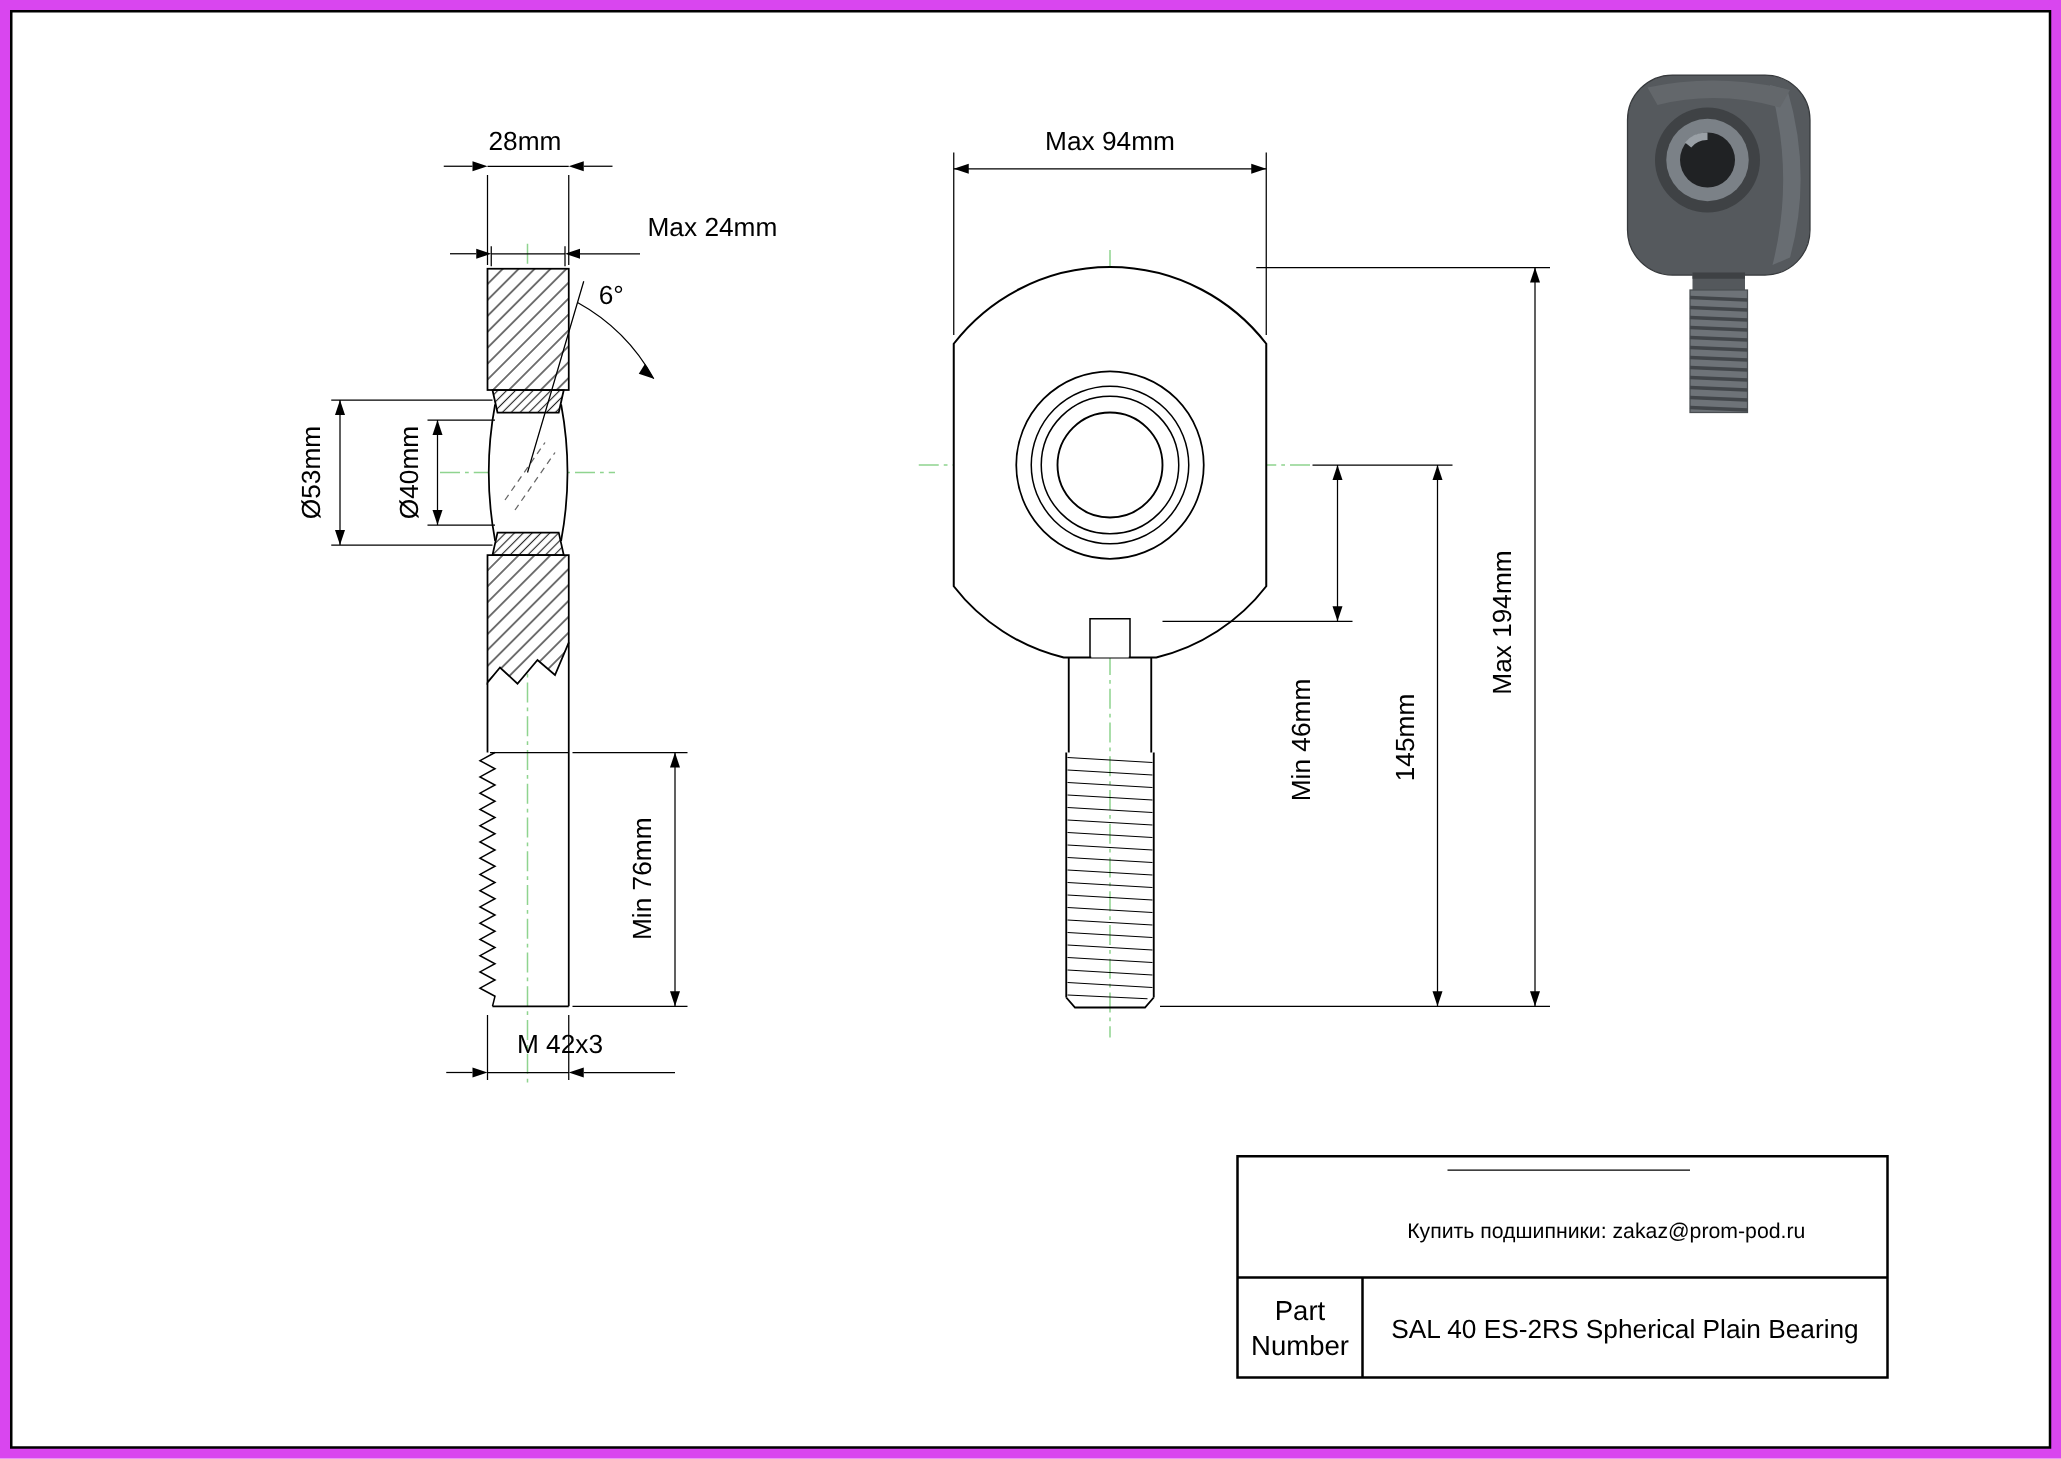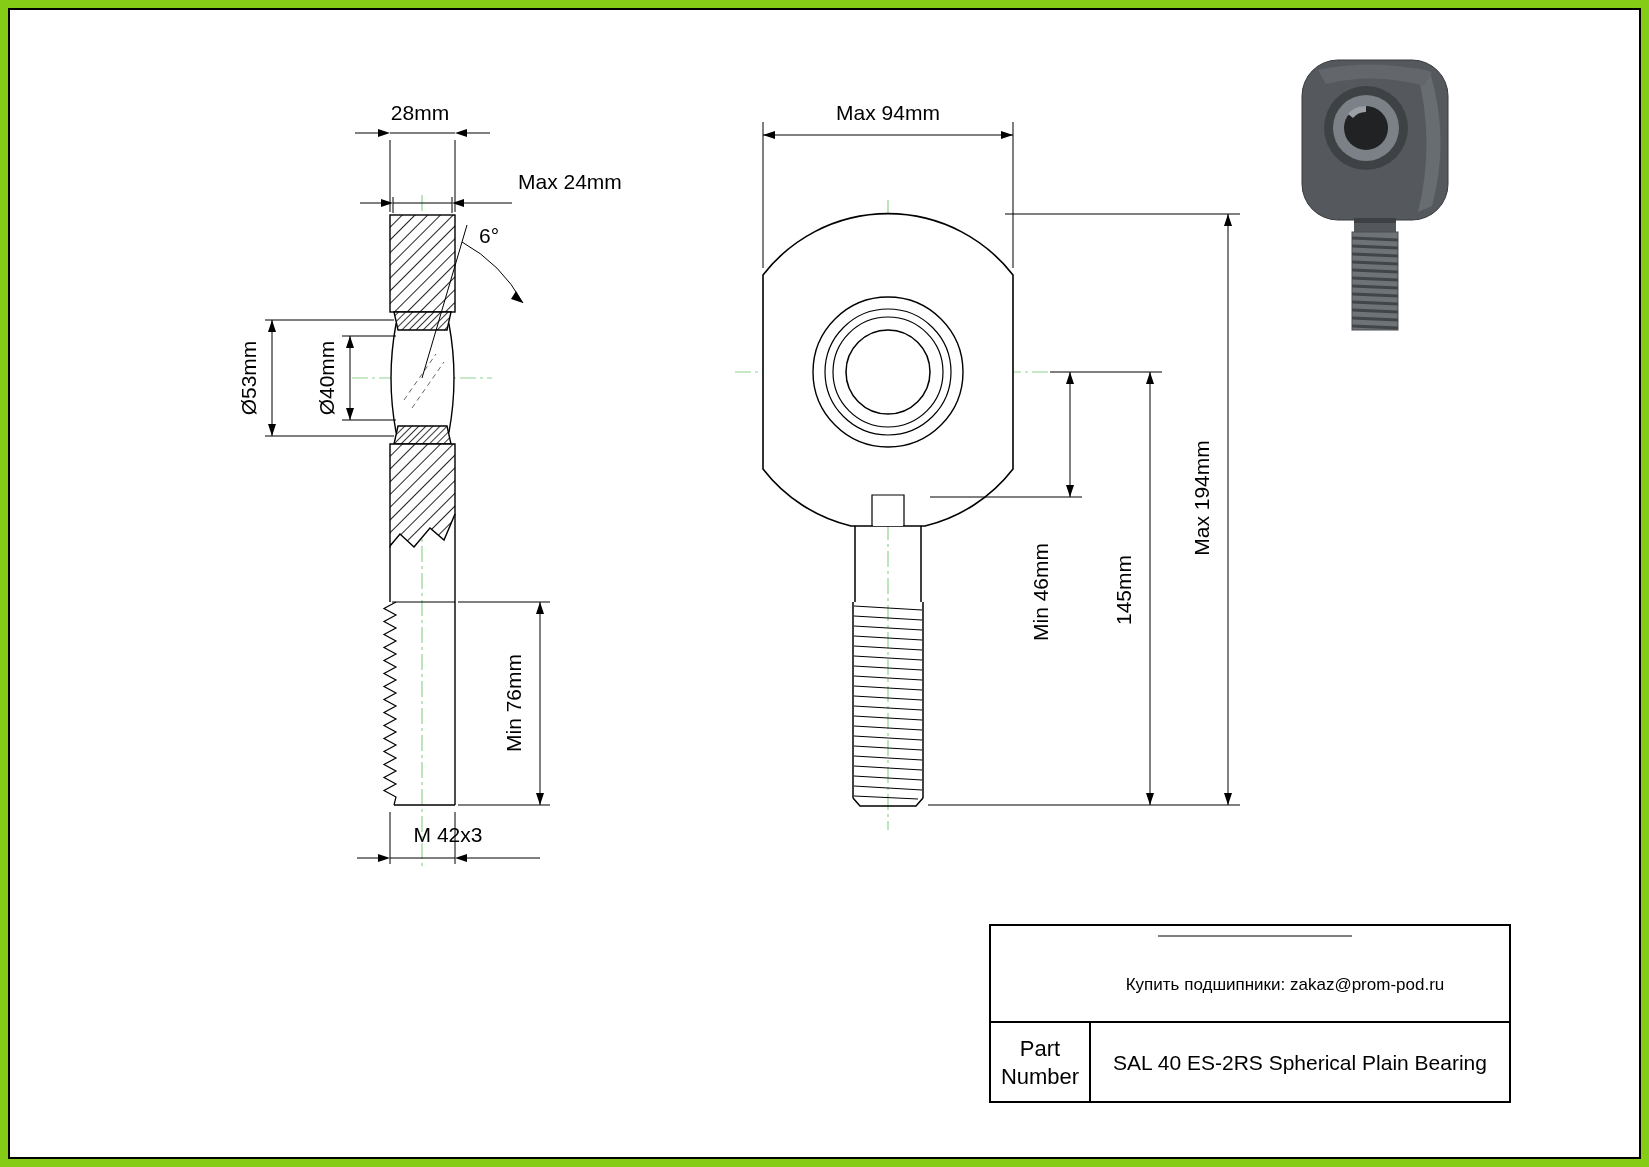--- a/index.html
+++ b/index.html
@@ -1,16 +1,16 @@
 <!DOCTYPE html>
 <html><head>
 <meta charset="utf-8">
 <style>
   html,body{margin:0;padding:0;background:#ffffff;}
-  .stage{position:relative;width:1649px;height:1167px;background:#84cc16;font-family:"Liberation Sans",sans-serif;}
+  .stage{position:relative;width:1649px;height:1167px;background:#d946ef;font-family:"Liberation Sans",sans-serif;}
   svg{display:block;}
   text{font-family:"Liberation Sans",sans-serif;fill:#000;}
   .dim-text{font-size:21px;}
   .tb-contact{font-size:17px;}
   .tb-label{font-size:22px;}
   .tb-value{font-size:21px;}
 </style>
 </head>
 <body>
 

